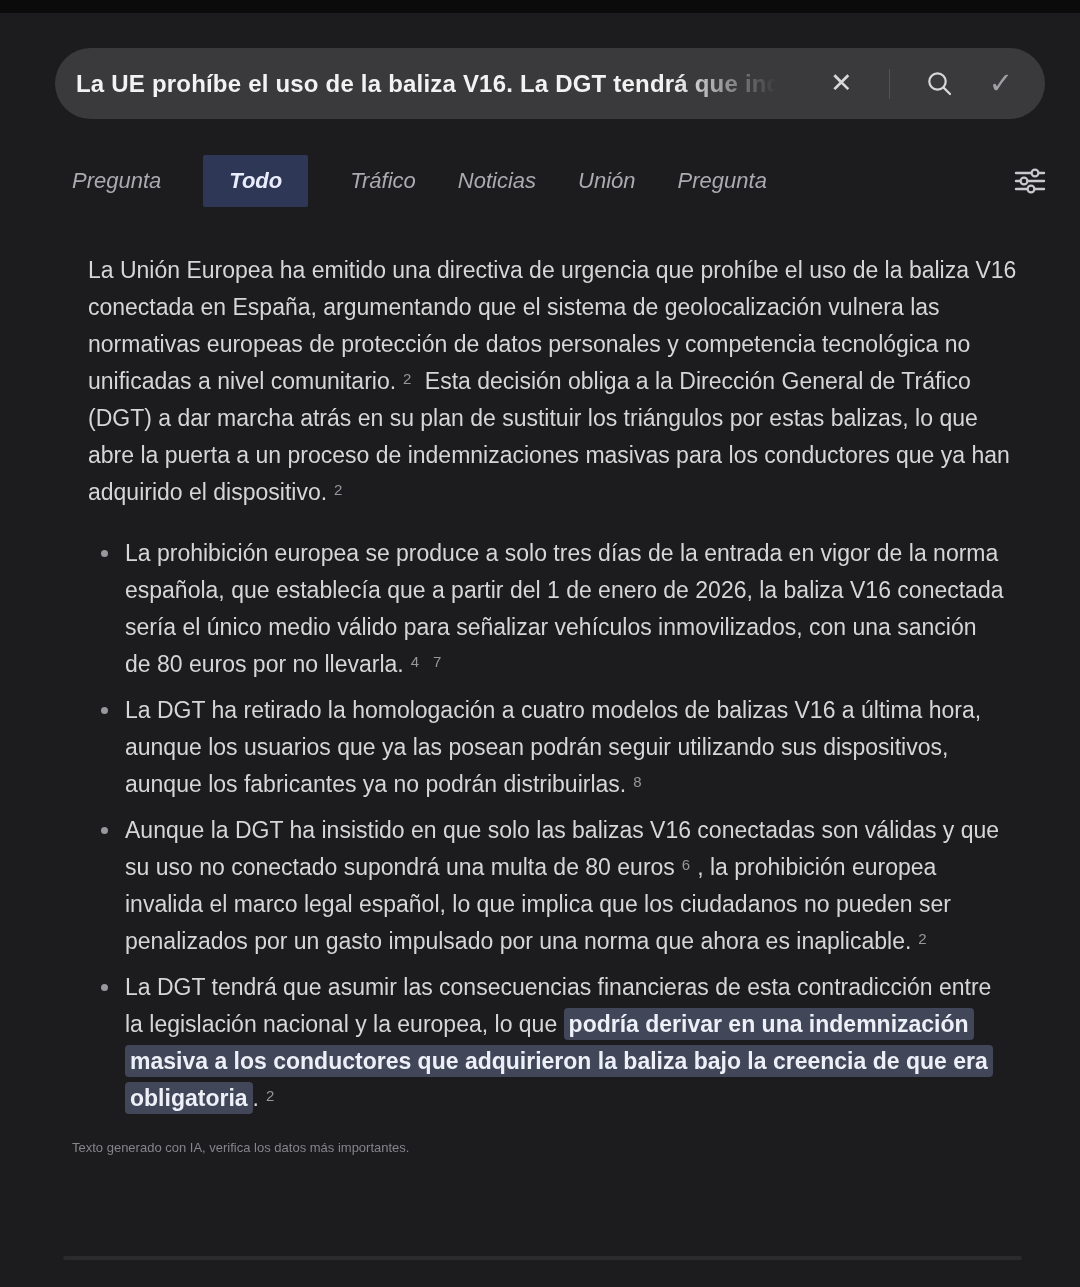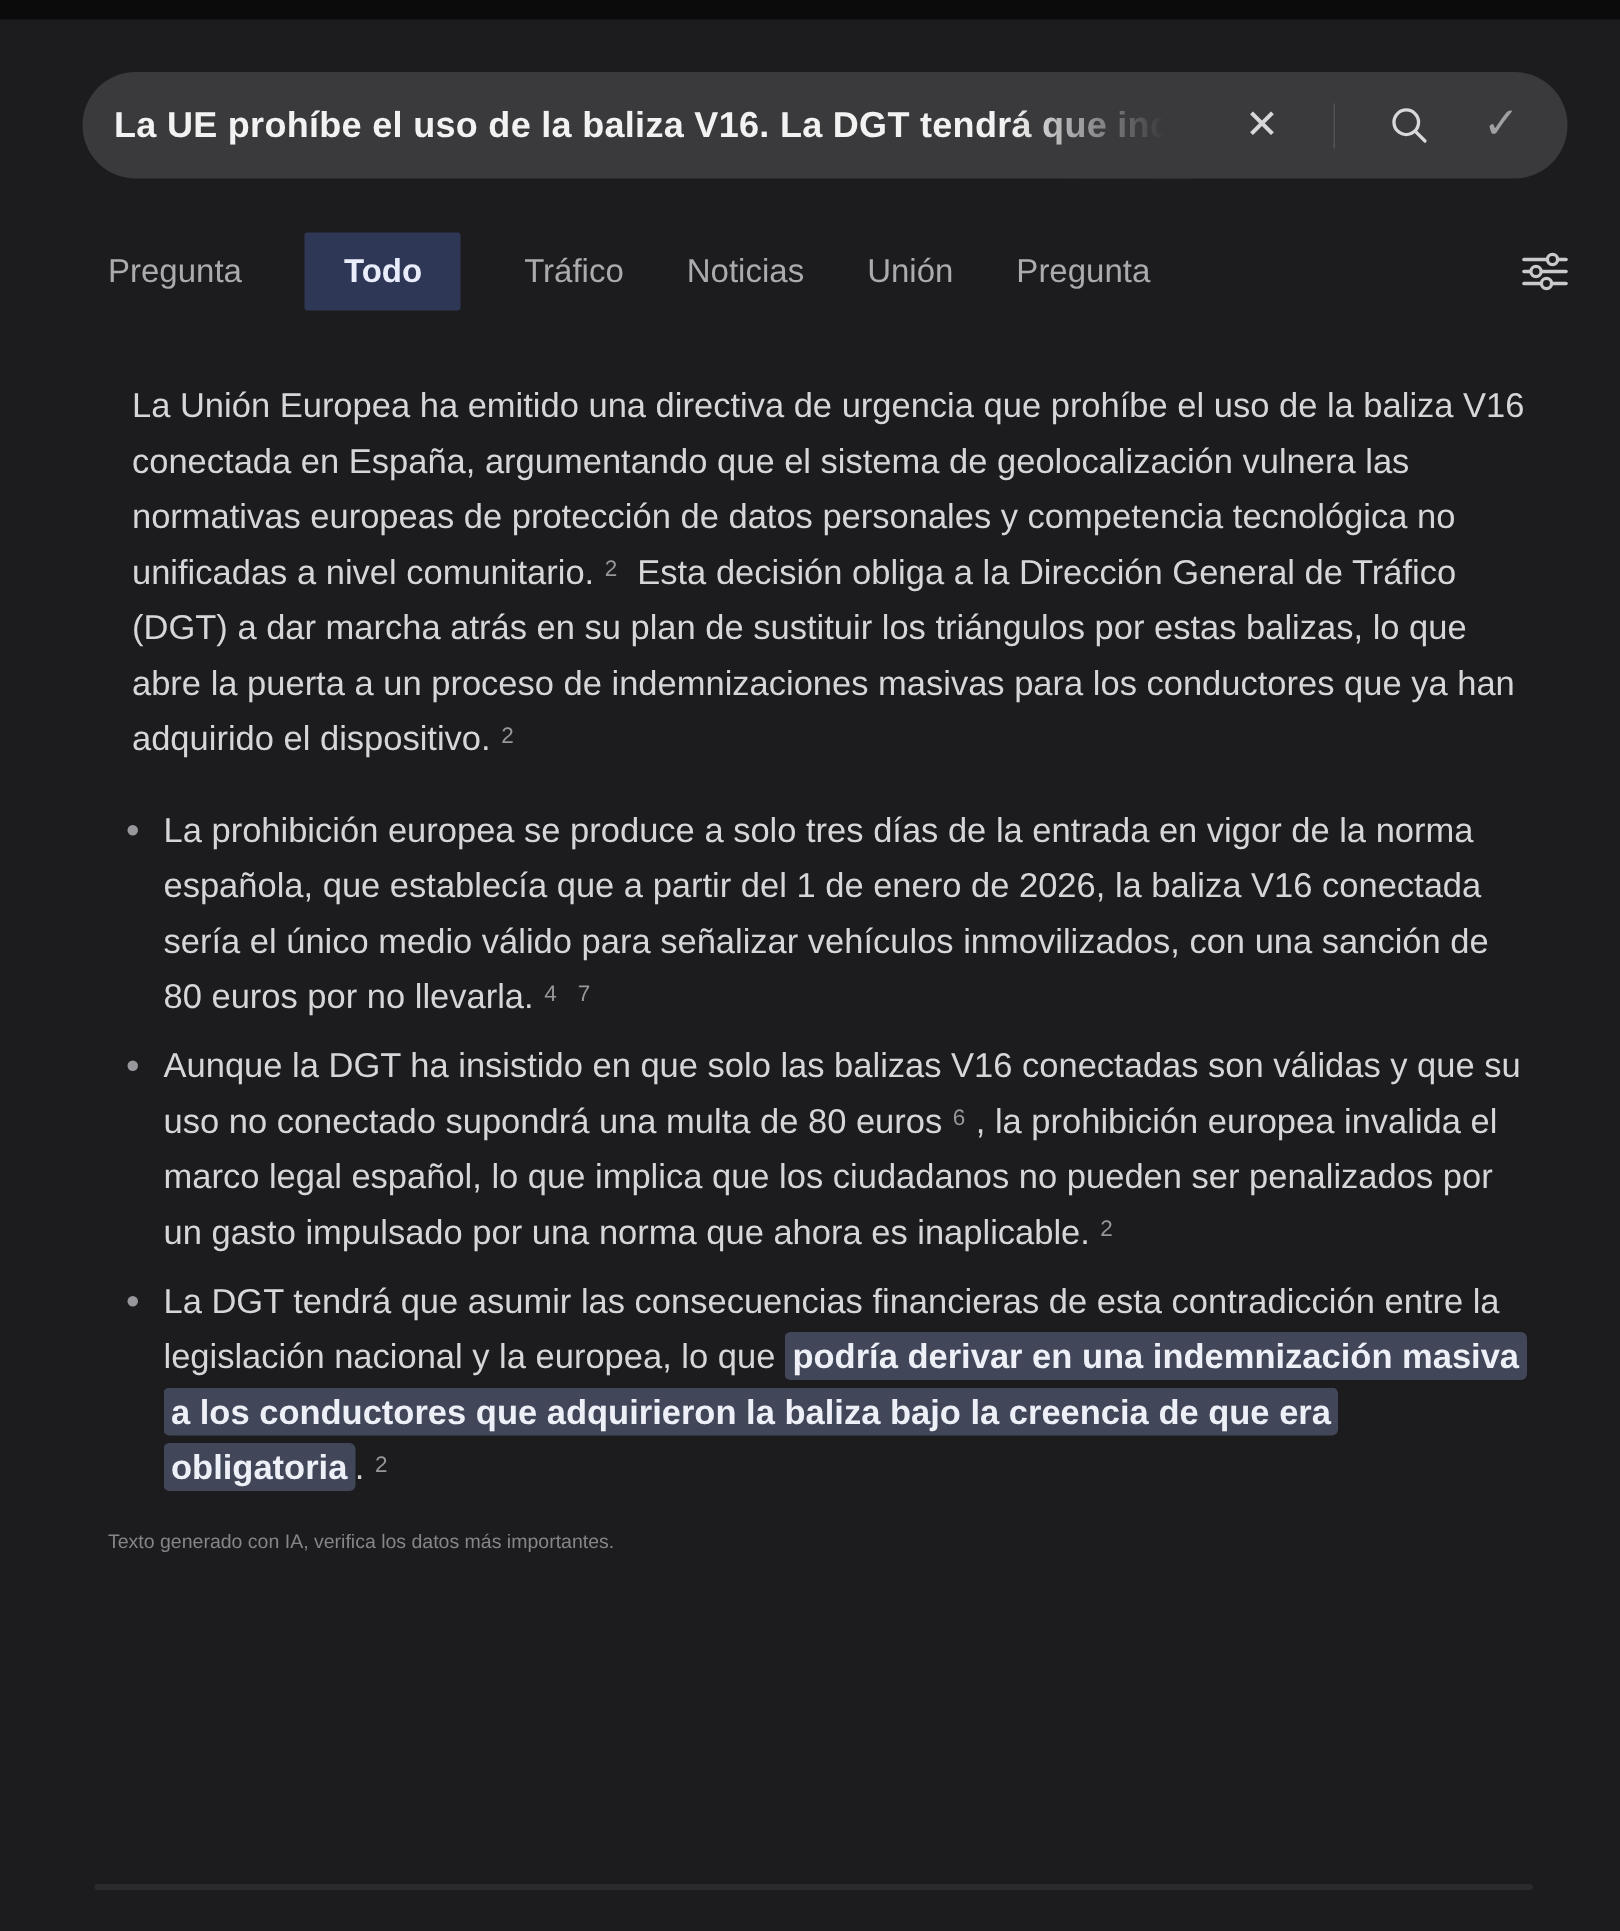--- a/index.html
+++ b/index.html
@@ -42,42 +42,42 @@
     display:flex; align-items:center; justify-content:center;
     cursor:pointer; color:#d8d8da; line-height:1;
   }
   .x-glyph { font-size:27px; font-weight:400; color:#d8d8da; }
   .check-glyph { font-size:29px; font-weight:400; color:#9fa0a4; }
   .sb-divider { width:1px; height:30px; background:#525254; margin-left:36px; }
 
   
   .tabs {
     position:absolute; top:152px; left:72px; right:28px; height:58px;
-    display:flex; 
+    display:flex; font-style:italic;
   }
   .tab {
     font-size:22px; color:#ababaf; margin-right:42px; cursor:pointer;
     white-space:nowrap;
   }
   .tab.active {
     background:var(--accent-pill,#2f3757); color:#e9edfb; font-weight:700;
     padding:13px 26px; border-radius:2px;
   }
   .filter-btn {
     margin-left:auto; margin-right:4px; background:none; border:none;
     padding:0; cursor:pointer; display:flex; align-items:center;
   }
 
   
   .content {
     position:absolute; left:72px; top:252px; width:952px;
     color:#d6d6d8; font-size:23px; line-height:37px;
   }
   .intro { margin:0 0 24px 16px; }
-  ul.bullets { list-style:none; margin:0; padding:0; }
+  ul.bullets { list-style:none; margin:16px; padding:0; }
   ul.bullets li {
     position:relative; padding-left:37px; margin-bottom:9px; max-width:918px;
   }
   ul.bullets li::before {
     content:""; position:absolute; left:13px; top:15px;
     width:7px; height:7px; border-radius:50%; background:#98989c;
   }
   sup.cite {
     font-size:15px; color:#97979b; margin:0 7px;
     vertical-align:5px; line-height:0; cursor:pointer;
@@ -139,19 +139,20 @@
       <circle cx="12" cy="16" r="3.4" fill="#1c1c1e" stroke="#c9c9cd" stroke-width="2.2"></circle>
       <circle cx="19" cy="24" r="3.4" fill="#1c1c1e" stroke="#c9c9cd" stroke-width="2.2"></circle>
     </svg>
   </button>
 </nav>
 
 <main class="content">
   <p class="intro"><span>La Unión Europea ha emitido una directiva de urgencia que prohíbe el uso de la baliza V16 conectada en España, argumentando que el sistema de geolocalización vulnera las normativas europeas de protección de datos personales y competencia tecnológica no unificadas a nivel comunitario.</span><sup class="cite">2</sup><span> Esta decisión obliga a la Dirección General de Tráfico (DGT) a dar marcha atrás en su plan de sustituir los triángulos por estas balizas, lo que abre la puerta a un proceso de indemnizaciones masivas para los conductores que ya han adquirido el dispositivo.</span><sup class="cite">2</sup></p>
   <ul class="bullets">
       <li><span>La prohibición europea se produce a solo tres días de la entrada en vigor de la norma española, que establecía que a partir del 1 de enero de 2026, la baliza V16 conectada sería el único medio válido para señalizar vehículos inmovilizados, con una sanción de 80 euros por no llevarla.</span><sup class="cite">4</sup><sup class="cite">7</sup></li>
+      <li><span>La DGT ha retirado la homologación a cuatro modelos de balizas V16 a última hora, aunque los usuarios que ya las posean podrán seguir utilizando sus dispositivos, aunque los fabricantes ya no podrán distribuirlas.</span><sup class="cite">8</sup></li>
       <li><span>Aunque la DGT ha insistido en que solo las balizas V16 conectadas son válidas y que su uso no conectado supondrá una multa de 80 euros</span><sup class="cite">6</sup><span>, la prohibición europea invalida el marco legal español, lo que implica que los ciudadanos no pueden ser penalizados por un gasto impulsado por una norma que ahora es inaplicable.</span><sup class="cite">2</sup></li>
       <li><span>La DGT tendrá que asumir las consecuencias financieras de esta contradicción entre la legislación nacional y la europea, lo que </span><span class="hl">podría derivar en una indemnización masiva a los conductores que adquirieron la baliza bajo la creencia de que era obligatoria</span><span>.</span><sup class="cite">2</sup></li>
     </ul>
   <div class="disclaimer">Texto generado con IA, verifica los datos más importantes.</div>
 </main>
 
 <div class="bottom-divider"></div>
 
 </body></html>

